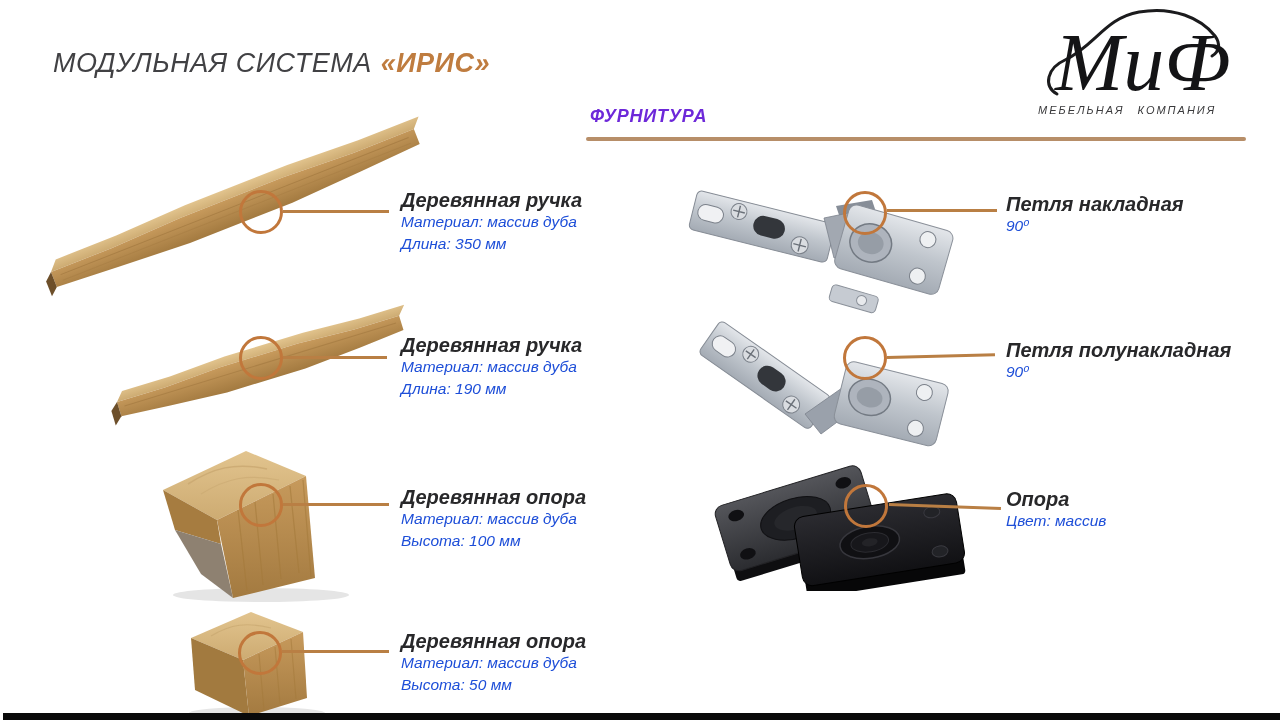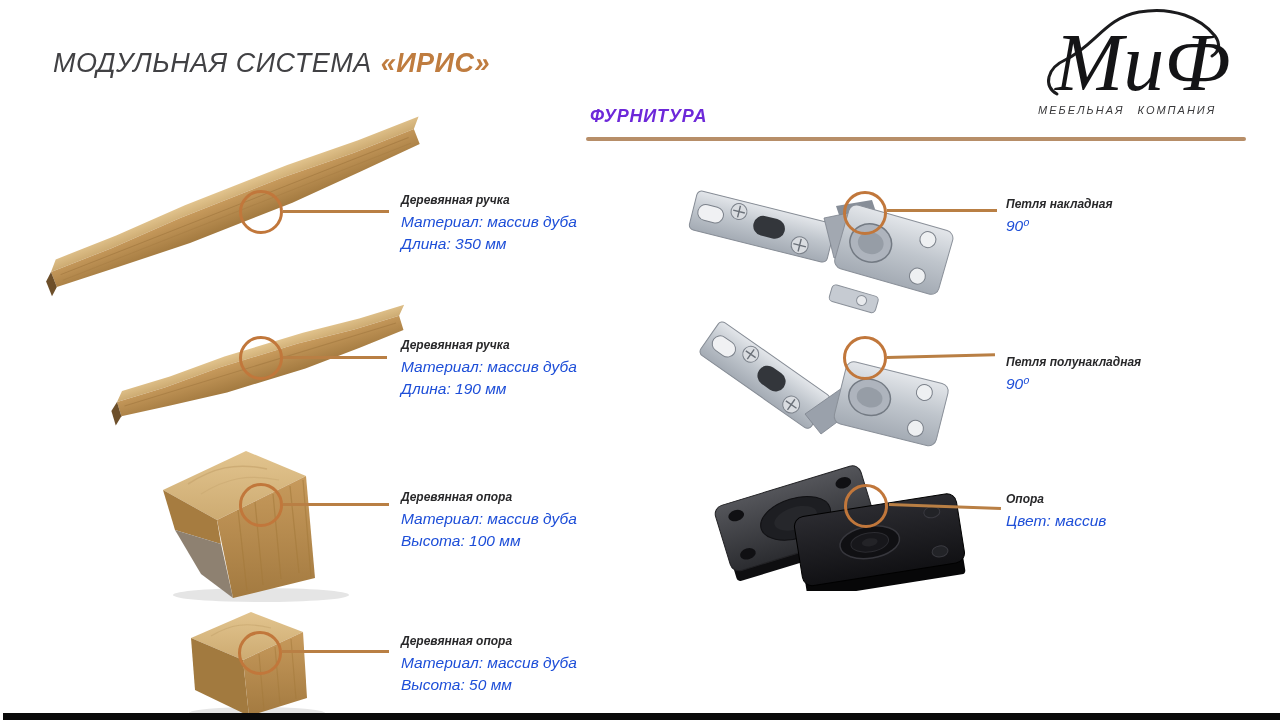--- a/index.html
+++ b/index.html
@@ -26,21 +26,21 @@
   
   .illus { position:absolute; }
 
   
   .ann-circle { position:absolute; width:44px; height:44px; border:3px solid #c1773b;
                 border-radius:50%; background:transparent; }
   .ann-line { position:absolute; height:2.5px; background:#b97f44; transform-origin:left center; }
 
   
   .item-text { position:absolute; width:230px; color:#3c3c3e; }
-  .item-title { font-size:12px; font-weight:bold; color:#28282a; line-height:22px; }
+  .item-title { font-size:20px; font-weight:bold; color:#28282a; line-height:22px; }
   .item-line { font-size:15.5px; line-height:21.5px; color:#1d4ed8; }
 
   .bottom-bar { position:absolute; left:0; top:713px; width:1280px; height:7px; background:#0a0a0a; z-index:50; }
 </style>
 </head>
 <body>
 
 <div class="stage">
 
   <div class="page-title">
@@ -235,21 +235,21 @@
   <div class="item-text" style="left:398px; top:630px;">
     <div class="item-title">Деревянная опора</div>
     <div class="item-line">Материал: массив дуба</div>
     <div class="item-line">Высота: 50 мм</div>
   </div>
 
   <div class="item-text" style="left:1003px; top:193px;">
     <div class="item-title">Петля накладная</div>
     <div class="item-line">90⁰</div>
   </div>
-  <div class="item-text" style="left:1003px; top:339px;margin-top:12px;">
+  <div class="item-text" style="left:1003px; top:339px;">
     <div class="item-title">Петля полунакладная</div>
     <div class="item-line">90⁰</div>
   </div>
   <div class="item-text" style="left:1003px; top:488px;">
     <div class="item-title">Опора</div>
     <div class="item-line">Цвет: массив</div>
   </div>
 
   <div class="bottom-bar"></div>
 </div>

